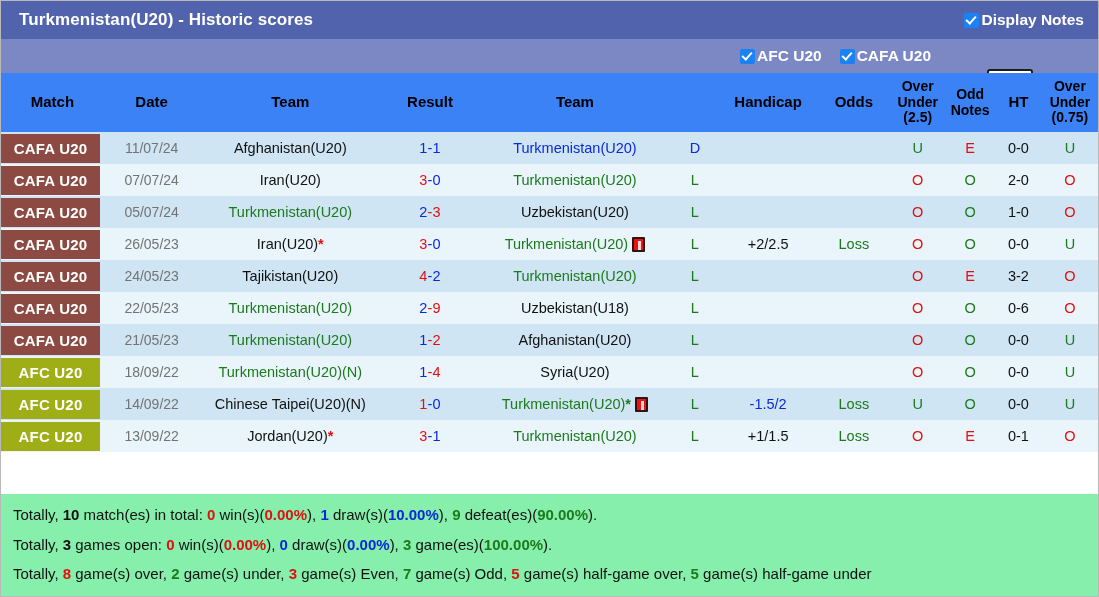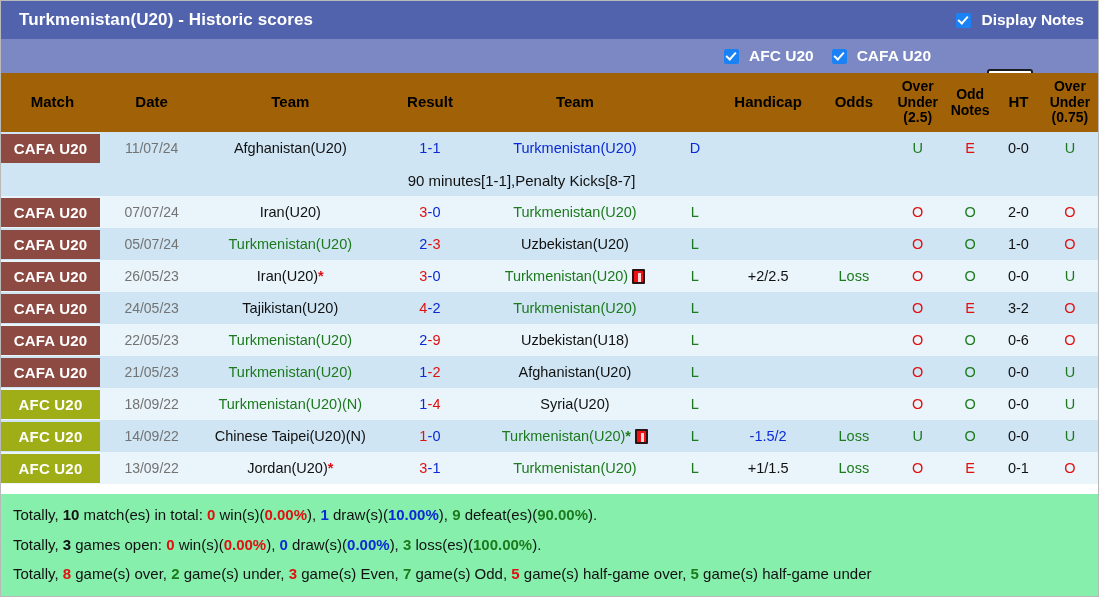--- a/index.html
+++ b/index.html
@@ -44,21 +44,21 @@
     display: flex;
     align-items: center;
     justify-content: flex-end;
     padding: 0 14px 0 18px;
     gap: 8px;
     flex: 0 0 auto;
   }
   .chk-group {
     display: flex;
     align-items: center;
-    gap: 10px;
+    gap: 2px;
     color: #fff;
     font-size: 15.5px;
     font-weight: bold;
     white-space: nowrap;
   }
   .chk-group + .chk-group { margin-left: 10px; }
   .cbox {
     width: 15px; height: 15px;
     background: #1a82f5;
     border-radius: 2px;
@@ -99,21 +99,21 @@
 
   
   .tbl-wrap { flex: 1 1 auto; }
   table.scores {
     width: 100%;
     border-collapse: collapse;
     font-size: 14.5px;
     color: #111;
   }
   table.scores thead th {
-    background: #a16207;
+    background: #3b82f6;
     color: #000;
     font-weight: bold;
     font-size: 15px;
     padding: 6px 2px;
     vertical-align: middle;
     line-height: 1.12;
     border: none;
   }
   table.scores thead th.stack { font-size: 14px; }
   table.scores tbody tr.r-odd  td { background: #cfe5f4; }
@@ -273,25 +273,20 @@
             <td class="c-result score"><span class="t-blue">1</span><span class="t-blue">-</span><span class="t-blue">1</span></td>
             <td class="c-away"><span class="t-blue">Turkmenistan(U20)</span></td>
             <td class="c-wdl t-blue">D</td>
             <td class="c-handi t-black"></td>
             <td class="c-odds t-green"></td>
             <td class="c-ou25 t-green">U</td>
             <td class="c-oe t-red">E</td>
             <td class="c-ht t-black">0-0</td>
             <td class="c-ou075 t-green">U</td>
           </tr>
-          <tr class="r-odd notes-row">
-            <td colspan="12">
-              <div class="notes-inner">90 minutes[1-1],Penalty Kicks[8-7]</div>
-            </td>
-          </tr>
           <tr class="r-even">
             <td class="c-match badge-cell">
               <span class="badge cafa">CAFA U20</span>
             </td>
             <td class="c-date date-cell">07/07/24</td>
             <td class="c-home"><span class="t-black">Iran(U20)</span></td>
             <td class="c-result score"><span class="t-red">3</span><span class="t-blue">-</span><span class="t-blue">0</span></td>
             <td class="c-away"><span class="t-green">Turkmenistan(U20)</span></td>
             <td class="c-wdl t-green">L</td>
             <td class="c-handi t-black"></td>
@@ -431,20 +426,20 @@
           </tr>
         </tbody>
     </table>
   </div>
 
   <div class="summary">
     <div>
       <span>Totally, </span><span class="b t-black">10</span><span> match(es) in total: </span><span class="b t-red">0</span><span> win(s)(</span><span class="b t-red">0.00%</span><span>), </span><span class="b t-blue">1</span><span> draw(s)(</span><span class="b t-blue">10.00%</span><span>), </span><span class="b t-green">9</span><span> defeat(es)(</span><span class="b t-green">90.00%</span><span>).</span>
     </div>
     <div>
-      <span>Totally, </span><span class="b t-black">3</span><span> games open: </span><span class="b t-red">0</span><span> win(s)(</span><span class="b t-red">0.00%</span><span>), </span><span class="b t-blue">0</span><span> draw(s)(</span><span class="b t-blue">0.00%</span><span>), </span><span class="b t-green">3</span><span> loss(es)(</span><span class="b t-green">100.00%</span><span>).</span>
+      <span>Totally, </span><span class="b t-black">3</span><span> games open: </span><span class="b t-red">0</span><span> win(s)(</span><span class="b t-red">0.00%</span><span>), </span><span class="b t-blue">0</span><span> draw(s)(</span><span class="b t-blue">0.00%</span><span>), </span><span class="b t-green">3</span><span> game(es)(</span><span class="b t-green">100.00%</span><span>).</span>
     </div>
     <div>
       <span>Totally, </span><span class="b t-red">8</span><span> game(s) over, </span><span class="b t-green">2</span><span> game(s) under, </span><span class="b t-red">3</span><span> game(s) Even, </span><span class="b t-green">7</span><span> game(s) Odd, </span><span class="b t-red">5</span><span> game(s) half-game over, </span><span class="b t-green">5</span><span> game(s) half-game under</span>
     </div>
   </div>
 
 </div>
 
 </body></html>

